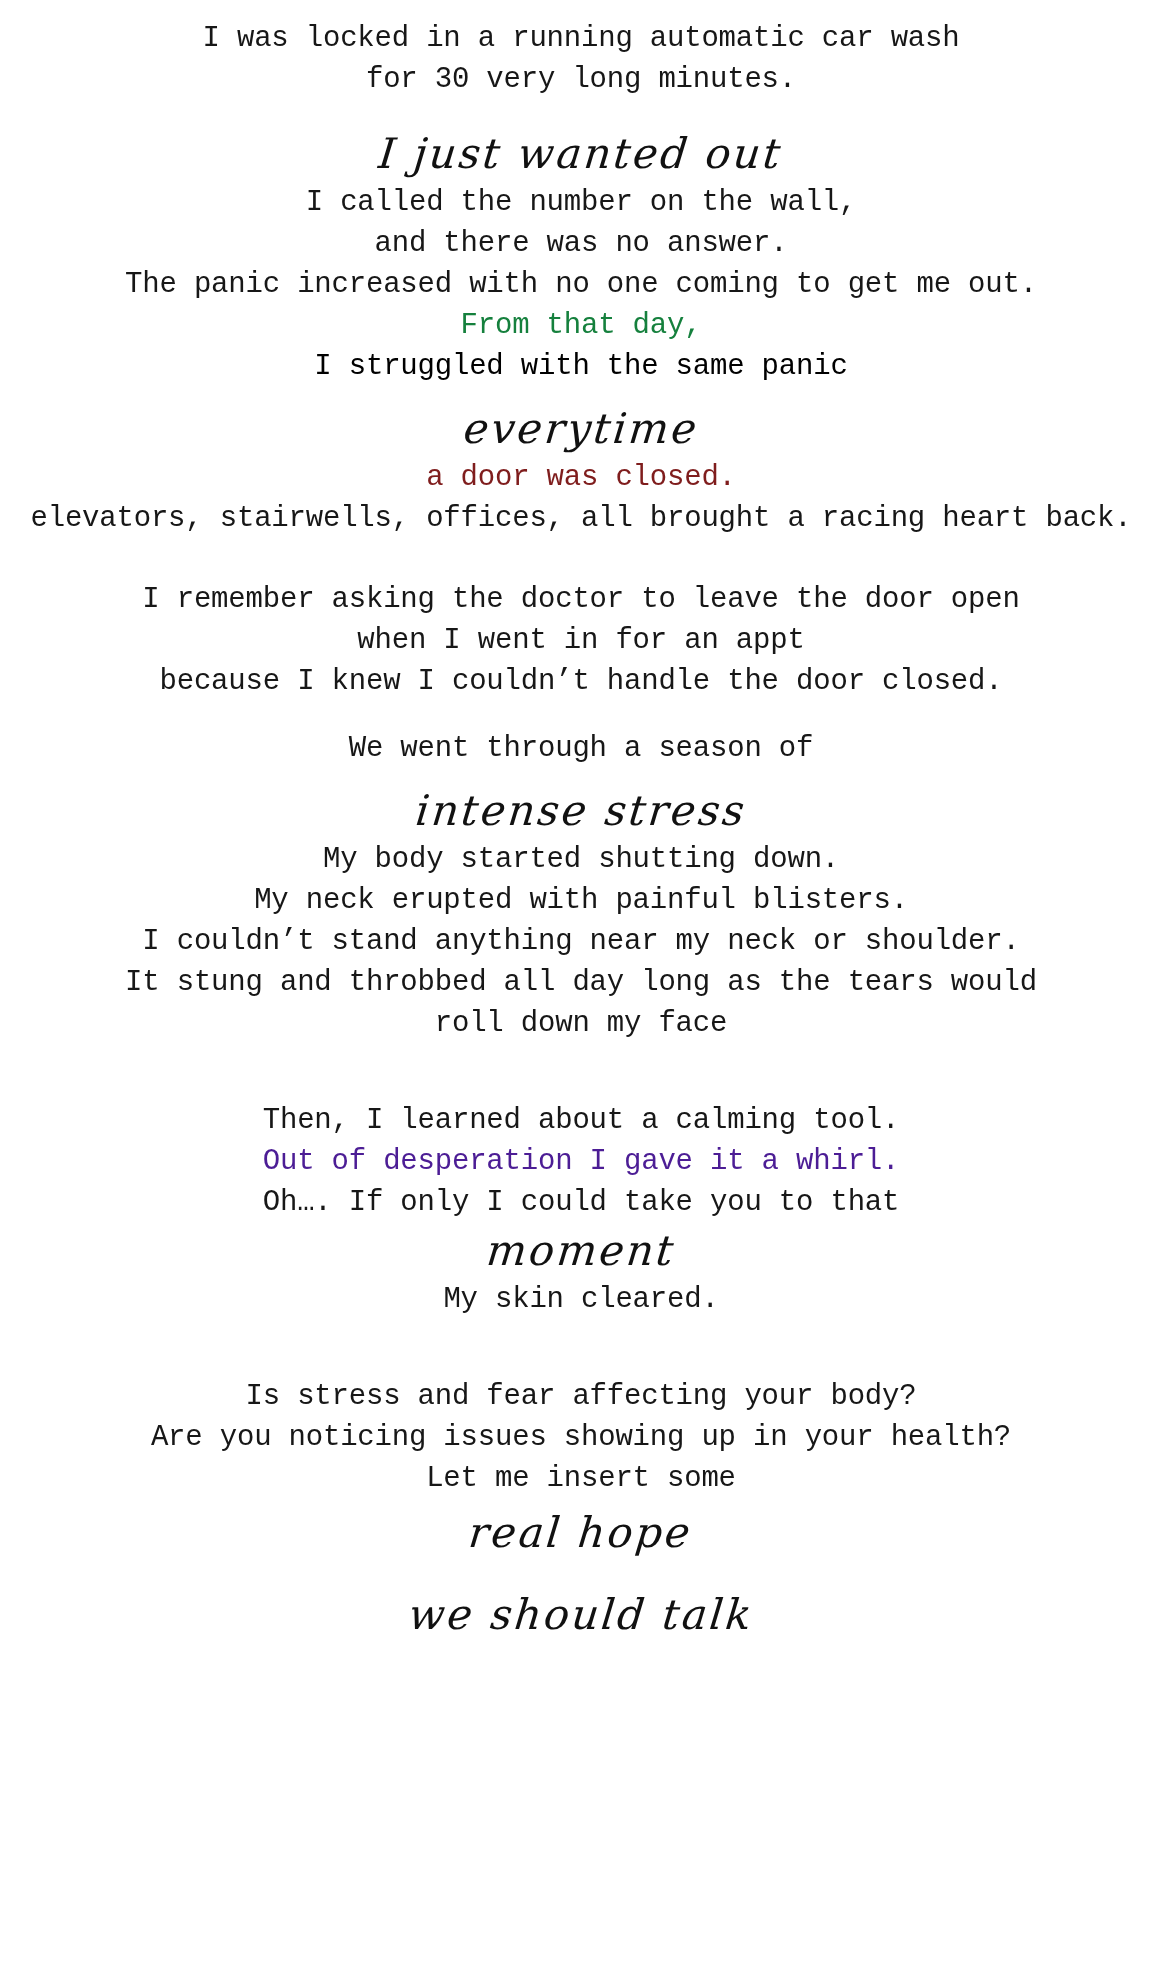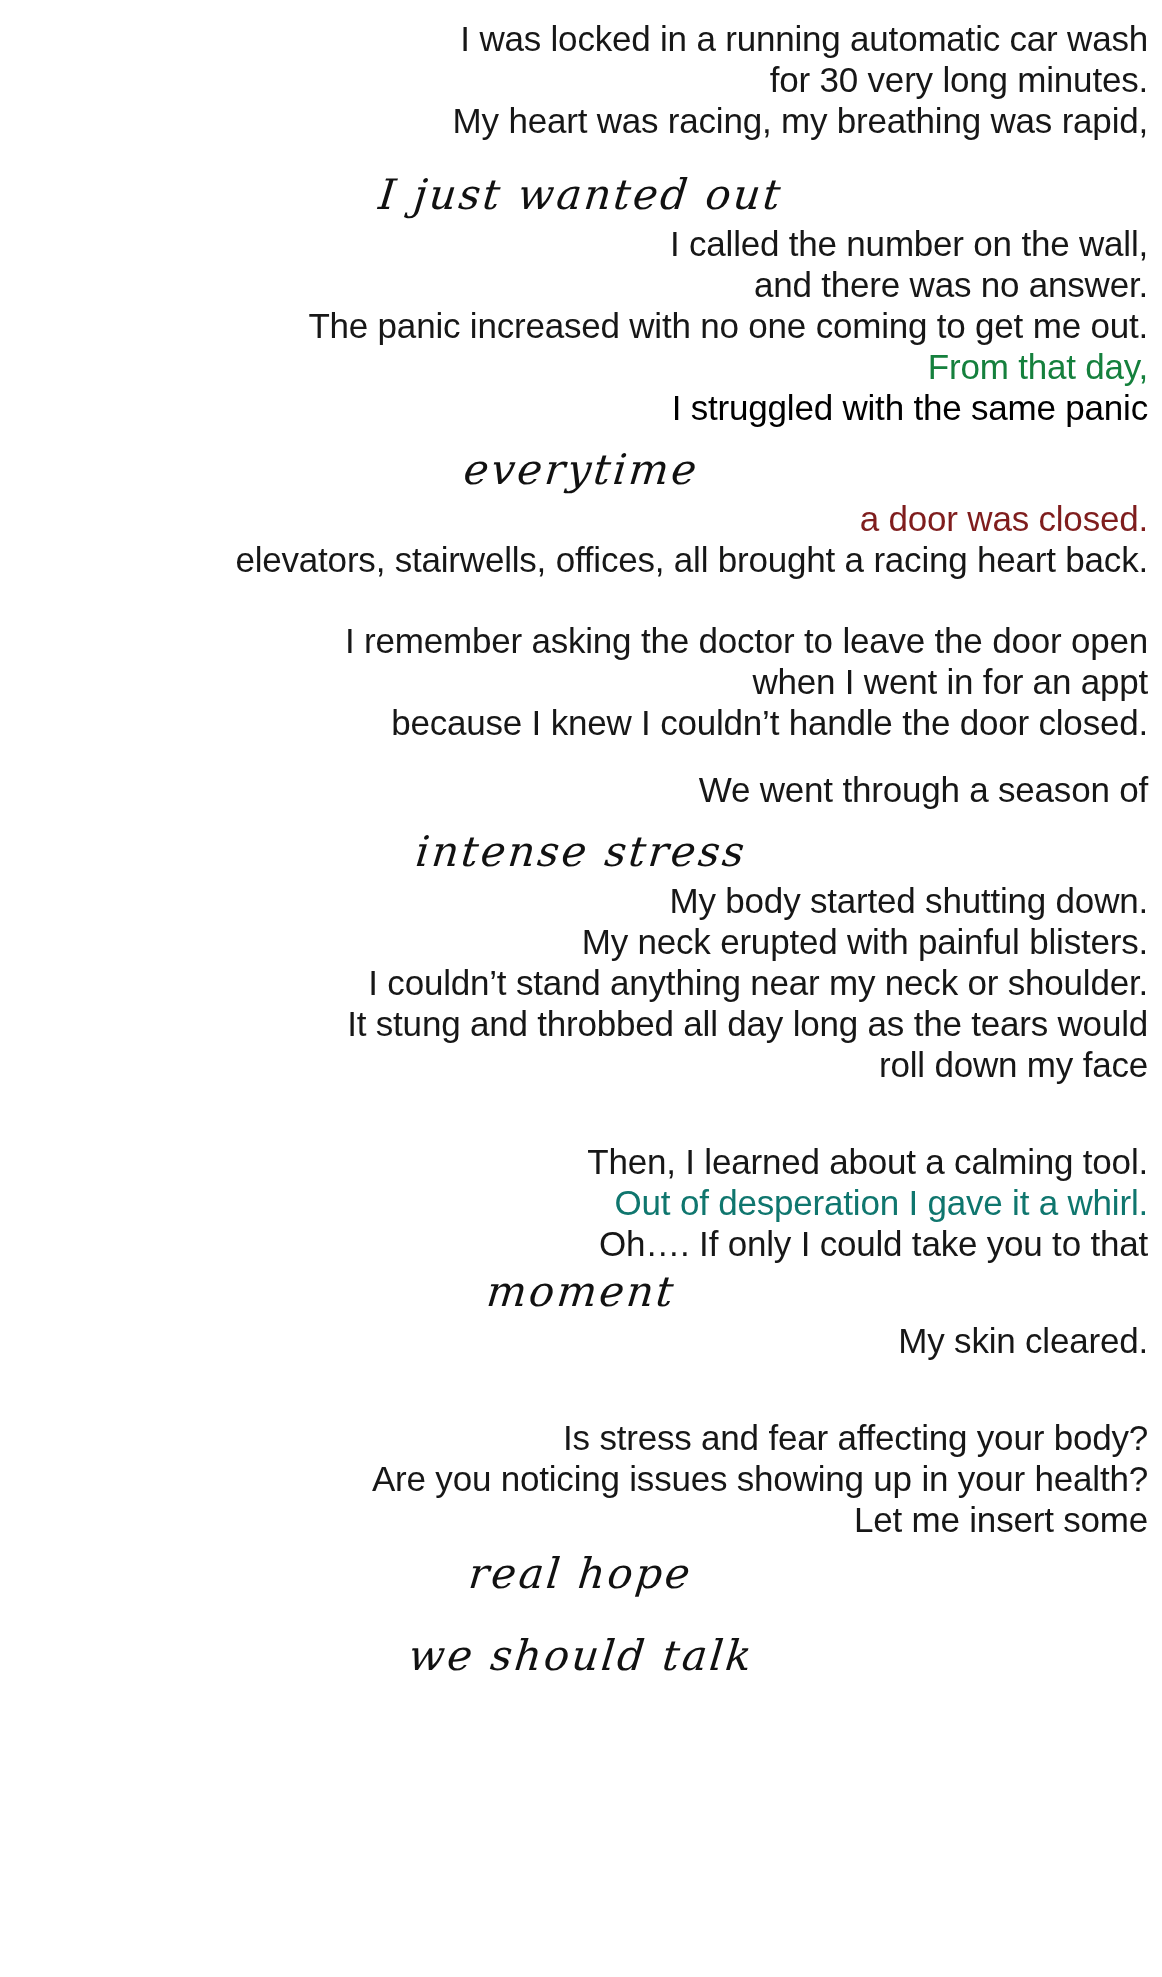--- a/index.html
+++ b/index.html
@@ -21,27 +21,26 @@
     padding: 18px 14px 0 14px;
     display: flex;
     flex-direction: column;
     align-items: center;
   }
   .block {
     width: 100%;
     text-align: center;
   }
   .line {
-    font-family: Liberation Sans, sans-serif;
-    font-size: 35px;
+    font-family: Liberation Mono, monospace;
+    font-size: 29px;
     line-height: 41px;
     letter-spacing: -0.2px;
     color: #171717;
     white-space: pre-wrap;
-    text-align: right;
   }
   .script {
     font-family: "DejaVu Serif", serif;
     font-style: italic;
     font-weight: 400;
     font-size: 42px;
     line-height: 56px;
     letter-spacing: 2.5px;
     color: #111111;
     transform: skewX(-6deg);
@@ -58,21 +57,20 @@
   .gap-xl { height: 56px; }
 </style>
 </head>
 <body style="background-color: rgb(255, 255, 255);">
 
 <div class="page">
 
   <div class="block">
     <div class="line" style="color: rgb(23, 23, 23);">I was locked in a running automatic car wash</div>
     <div class="line" style="color: rgb(23, 23, 23);">for 30 very long minutes.</div>
-    <div class="line" style="color: rgb(23, 23, 23);">My heart was racing, my breathing was rapid,</div>
   </div>
 
   <div class="gap-md"></div>
 
   <div class="script-wrap">
     <span class="script">I just wanted out</span>
   </div>
 
   <div class="block">
     <div class="line" style="color: rgb(23, 23, 23);">I called the number on the wall,</div>
@@ -118,21 +116,21 @@
     <div class="line" style="color: rgb(23, 23, 23);">My neck erupted with painful blisters.</div>
     <div class="line" style="color: rgb(23, 23, 23);">I couldn’t stand anything near my neck or shoulder.</div>
     <div class="line" style="color: rgb(23, 23, 23);">It stung and throbbed all day long as the tears would</div>
     <div class="line" style="color: rgb(23, 23, 23);">roll down my face</div>
   </div>
 
   <div class="gap-xl"></div>
 
   <div class="block">
     <div class="line" style="color: rgb(23, 23, 23);">Then, I learned about a calming tool.</div>
-    <div class="line" style="color: #0f766e;">Out of desperation I gave it a whirl.</div>
+    <div class="line" style="color: #4c1d95;">Out of desperation I gave it a whirl.</div>
     <div class="line" style="color: rgb(23, 23, 23);">Oh…. If only I could take you to that</div>
   </div>
 
   <div class="script-wrap">
     <span class="script">moment</span>
   </div>
 
   <div class="block">
     <div class="line" style="color: rgb(23, 23, 23);">My skin cleared.</div>
   </div>

